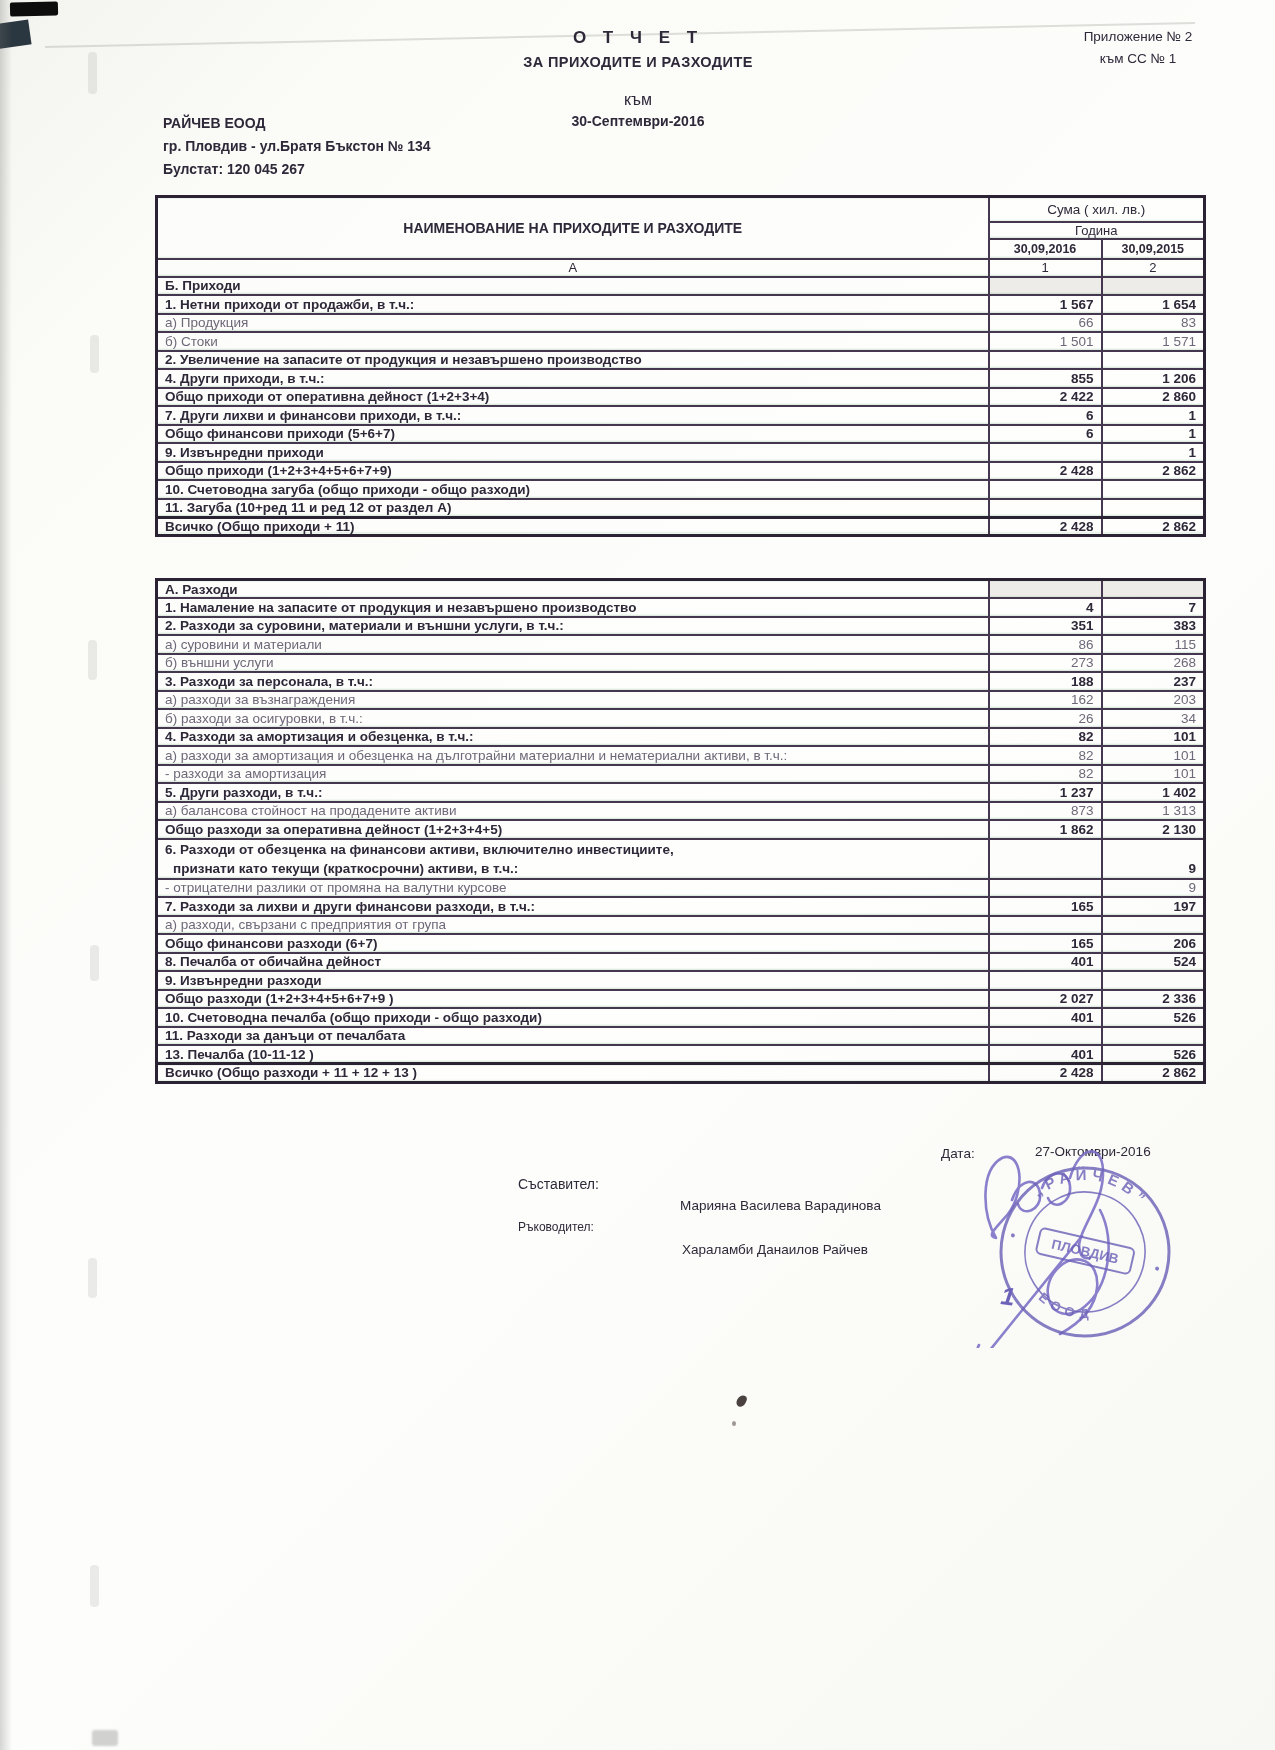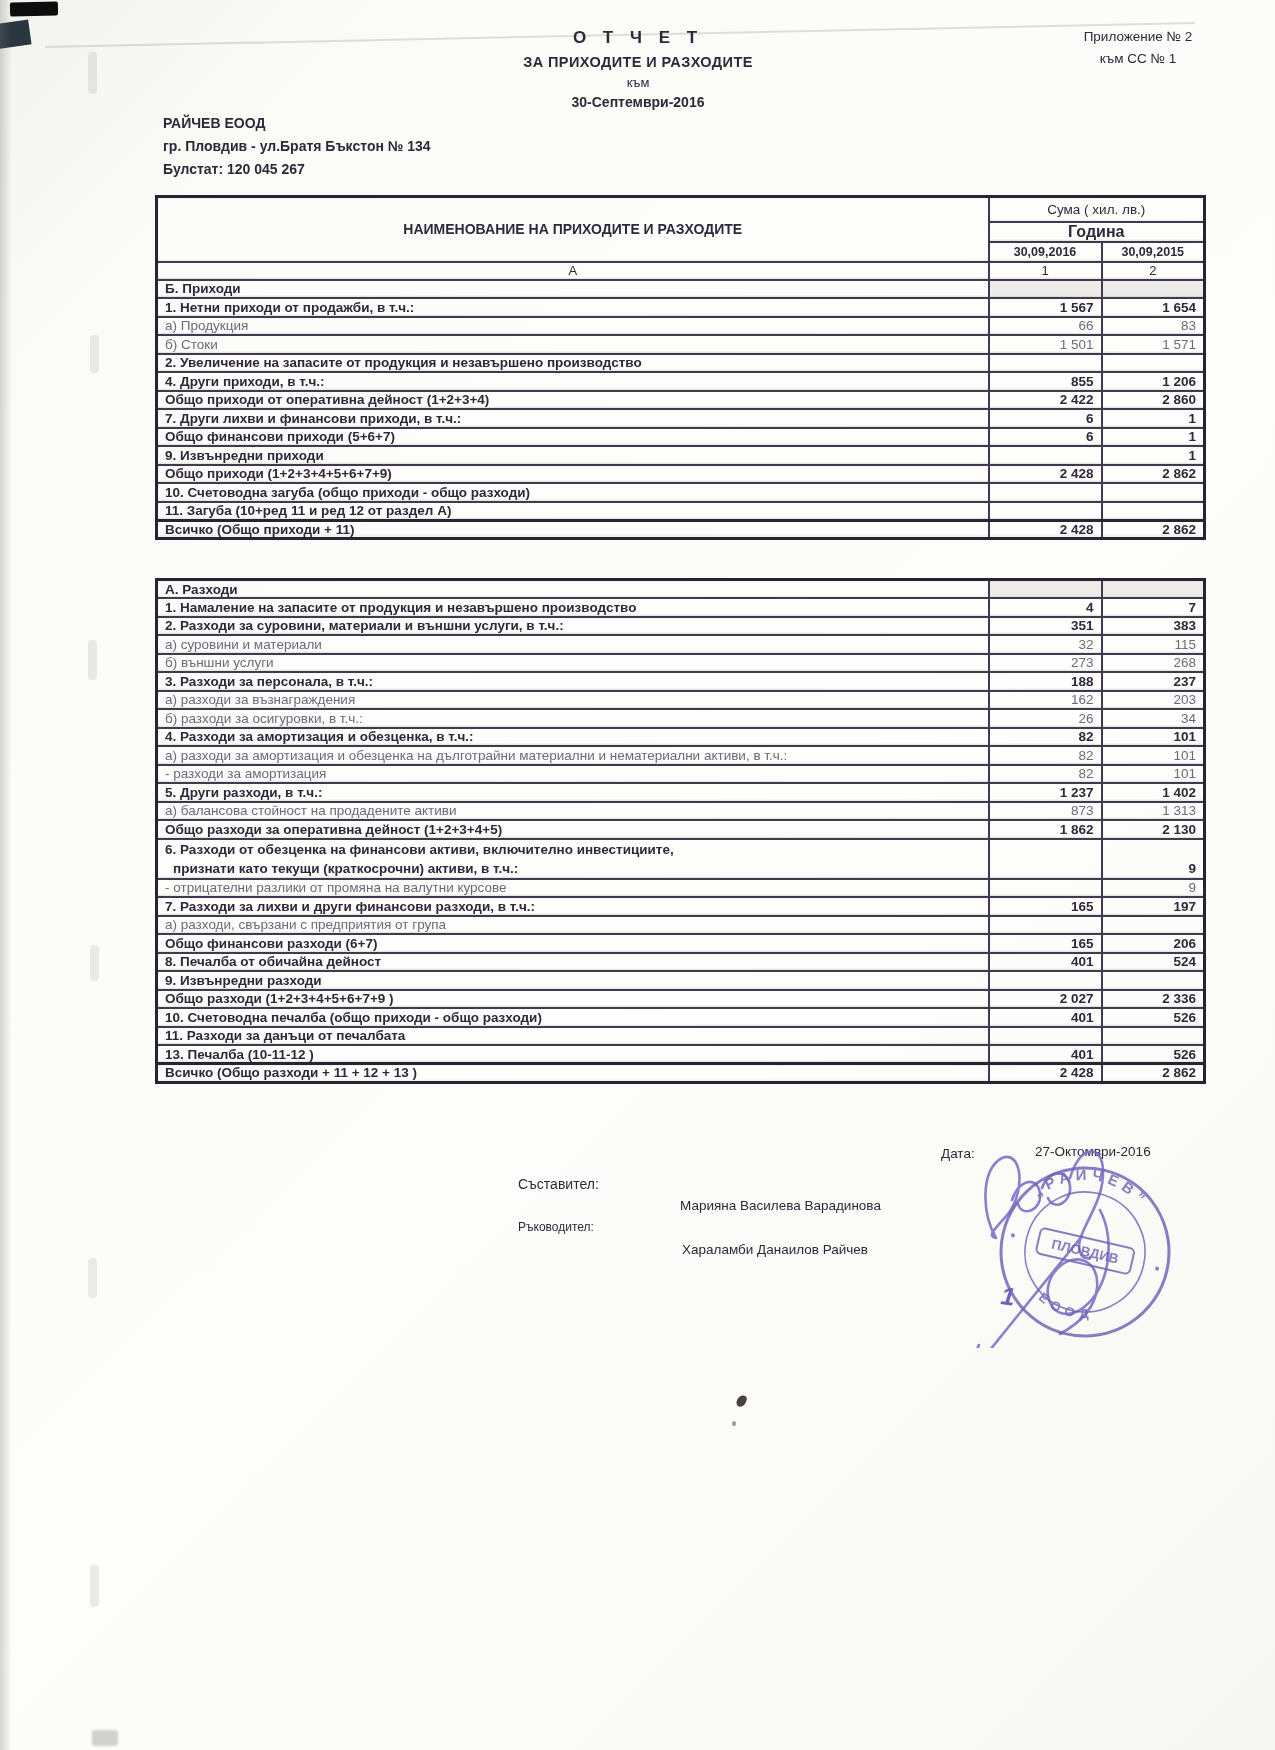--- a/index.html
+++ b/index.html
@@ -16,37 +16,37 @@
   .smudge{position:absolute;width:9px;background:rgba(95,95,95,.12);border-radius:4px;}
   .art-speck{position:absolute;left:737px;top:1395px;width:9px;height:12px;background:#4a423e;border-radius:60% 40% 55% 45%;transform:rotate(24deg);}
   .art-dot{position:absolute;left:732px;top:1421px;width:4px;height:5px;background:rgba(80,68,64,.55);border-radius:50%;}
   .art-bottom{position:absolute;left:92px;top:1730px;width:26px;height:16px;background:rgba(110,110,110,.30);border-radius:3px;filter:blur(1px);}
 
   
   .appendix{position:absolute;top:26px;left:1058px;width:160px;text-align:center;font-size:13.5px;line-height:1.6;}
   .doc-header{position:absolute;top:28px;left:318px;width:640px;text-align:center;}
   .doc-title{font-size:17px;font-weight:bold;letter-spacing:6px;}
   .doc-subtitle{font-size:14.5px;font-weight:bold;margin-top:6px;letter-spacing:.4px;}
-  .doc-kam{font-size:13px;margin-top:5px;}
+  .doc-kam{font-size:16px;margin-top:21px;}
   .doc-date{font-size:14px;font-weight:bold;margin-top:4px;}
   .company{position:absolute;top:112px;left:163px;font-size:14px;font-weight:bold;line-height:1.65;}
 
   
   table.fin{position:absolute;left:155px;width:1048px;border-collapse:collapse;table-layout:fixed;
     border:3px solid #2b2333;background:rgba(255,255,255,.35);}
   .t1{top:195px;}
   .t2{top:578px;}
   col.c-name{width:832px;}col.c-v1{width:113px;}col.c-v2{width:103px;}
   .fin td{border-bottom:2px solid #463750;padding:0 7px;overflow:hidden;white-space:nowrap;
     background-image:linear-gradient(to top,rgba(120,175,130,.30) 0,rgba(120,175,130,0) 2px);}
   .vert{border-left:2px solid #463750;}
   .hdr-name{font-size:14px;font-weight:bold;text-align:center;vertical-align:middle;}
   .hdr{text-align:center;}
   .hdr-sum{height:25px;font-size:13.5px;}
-  .hdr-year{height:16px;font-size:16px;font-weight:bold;}
+  .hdr-year{height:16px;font-size:13px;}
   .hdr-date{height:20px;font-size:12.5px;font-weight:bold;}
   .hdr-a{height:18px;font-size:13px;text-align:center;}
   .fin tbody td{height:18.5px;font-size:13.5px;}
   .lbl{color:#6e6878;}
   .lbl.b{font-weight:bold;color:#2e2839;}
   .num{text-align:right;font-size:14px;color:#6e6878;}
   .num.b{font-weight:bold;color:#2e2839;}
   .ind0{padding-left:5px;}
   .ind1{padding-left:14px;}
   .ind2{padding-left:19px;}
@@ -223,21 +223,21 @@
           <td class="num vert b">4</td>
           <td class="num vert b">7</td>
         </tr>
         <tr>
           <td class="lbl ind1 b">2. Разходи за суровини, материали и външни услуги, в т.ч.:</td>
           <td class="num vert b">351</td>
           <td class="num vert b">383</td>
         </tr>
         <tr>
           <td class="lbl ind2">а) суровини и материали</td>
-          <td class="num vert">32</td>
+          <td class="num vert">86</td>
           <td class="num vert">115</td>
         </tr>
         <tr>
           <td class="lbl ind2">б) външни услуги</td>
           <td class="num vert">273</td>
           <td class="num vert">268</td>
         </tr>
         <tr>
           <td class="lbl ind1 b">3. Разходи за персонала, в т.ч.:</td>
           <td class="num vert b">188</td>

